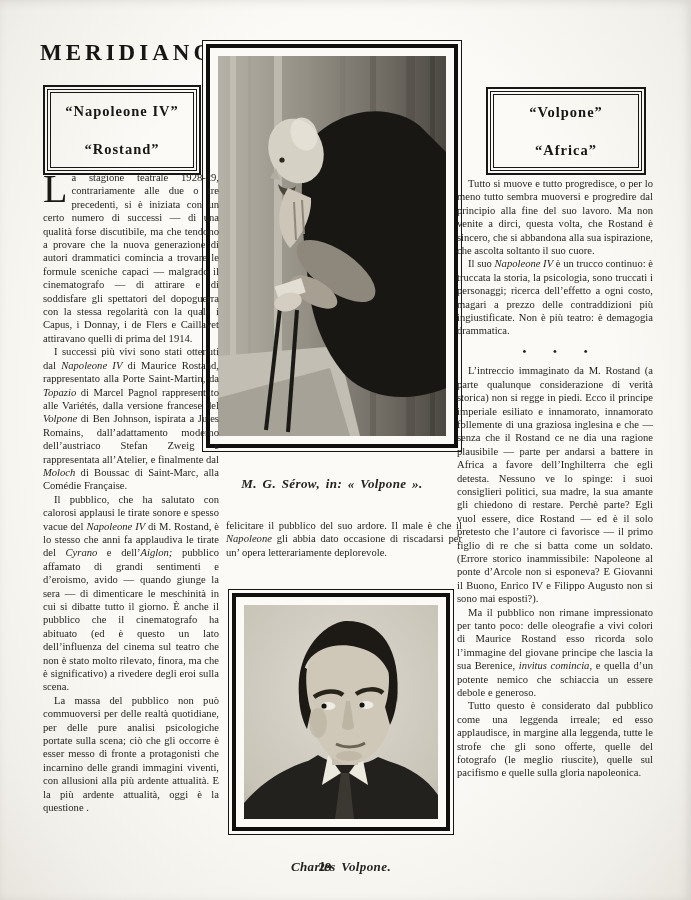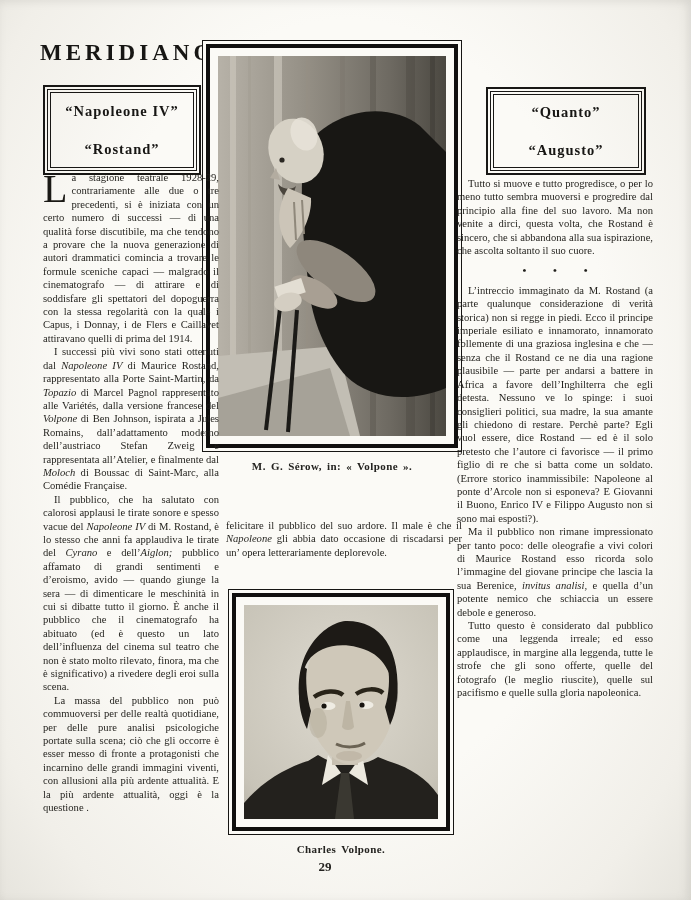--- a/index.html
+++ b/index.html
@@ -29,22 +29,22 @@
   .title-box.bl{left:43px;top:85px;width:158px;height:90px;}
   .title-box.br{left:486px;top:87px;width:160px;height:88px;}
 
   .photo-frame{position:absolute;border:1px solid #161513;padding:3px;background:#fbfaf6;}
   .photo-frame .inner{border:4px solid #100f0e;padding:8px;background:#fbfaf6;width:100%;height:100%;}
   .photo-frame svg{display:block;width:100%;height:100%;background:#8f8a81;}
   .photo-frame.p1{left:202px;top:40px;width:260px;height:412px;}
   .photo-frame.p2{left:228px;top:589px;width:226px;height:246px;}
 
   .caption{
-    position:absolute;text-align:center;font-size:11px;font-weight:bold;
-    color:#242320;letter-spacing:0.4px;word-spacing:2px;
+    position:absolute;text-align:center;font-size:13px;font-weight:bold;font-style:italic;
+    color:#242320;letter-spacing:0.4px;word-spacing:2px;margin-top:16px;
   }
   .caption.c1{left:202px;top:460px;width:260px;}
   .caption.c2{left:228px;top:843px;width:226px;}
   .page-number{
     position:absolute;left:212px;top:859px;width:226px;text-align:center;
     font-size:13px;font-weight:bold;color:#242320;
   }
 
   .col{
     position:absolute;font-size:10.6px;line-height:13.4px;text-align:justify;
@@ -78,22 +78,22 @@
       <div class="tb3">
         <div class="tb-line">“Napoleone IV”</div>
         <div class="tb-line">“Rostand”</div>
       </div>
     </div>
   </div>
 
   <div class="title-box br">
     <div class="tb2">
       <div class="tb3">
-        <div class="tb-line">“Quanto”</div>
-        <div class="tb-line">“Augusto”</div>
+        <div class="tb-line">“Volpone”</div>
+        <div class="tb-line">“Africa”</div>
       </div>
     </div>
   </div>
 
   <div class="photo-frame p1">
     <div class="inner">
       <svg viewBox="0 0 228 380" preserveAspectRatio="none">
         <defs>
           <linearGradient id="curtain" x1="0" y1="0" x2="1" y2="0">
             <stop offset="0" stop-color="#b7b2a8"></stop>
@@ -182,22 +182,23 @@
 
   <div class="col col-mid">
     <div>
         <p class="para noind">felicitare il pubblico del suo ardore. Il male è che il <i>Napoleone</i> gli abbia dato occasione di riscadarsi per un’ opera letterariamente deplorevole.</p>
       </div>
   </div>
 
   <div class="col col-right">
     <div>
         <p class="para ind">Tutto si muove e tutto progredisce, o per lo meno tutto sembra muoversi e progredire dal principio alla fine del suo lavoro. Ma non venite a dirci, questa volta, che Rostand è sincero, che si abbandona alla sua ispirazione, che ascolta soltanto il suo cuore.</p>
+        <p class="para ind">Il suo <i>Napoleone IV</i> è un trucco continuo: è truccata la storia, la psicologia, sono truccati i personaggi; ricerca dell’effetto a ogni costo, magari a prezzo delle contraddizioni più ingiustificate. Non è più teatro: è demagogia drammatica.</p>
       </div>
     <div class="separator">• • •</div>
     <div>
         <p class="para ind">L’intreccio immaginato da M. Rostand (a parte qualunque considerazione di verità storica) non si regge in piedi. Ecco il principe imperiale esiliato e innamorato, innamorato follemente di una graziosa inglesina e che — senza che il Rostand ce ne dia una ragione plausibile — parte per andarsi a battere in Africa a favore dell’Inghilterra che egli detesta. Nessuno ve lo spinge: i suoi consiglieri politici, sua madre, la sua amante gli chiedono di restare. Perchè parte? Egli vuol essere, dice Rostand — ed è il solo pretesto che l’autore ci favorisce — il primo figlio di re che si batta come un soldato. (Errore storico inammissibile: Napoleone al ponte d’Arcole non si esponeva? E Giovanni il Buono, Enrico IV e Filippo Augusto non si sono mai esposti?).</p>
-        <p class="para ind">Ma il pubblico non rimane impressionato per tanto poco: delle oleografie a vivi colori di Maurice Rostand esso ricorda solo l’immagine del giovane principe che lascia la sua Berenice, <i>invitus analisi</i>, e quella d’un potente nemico che schiaccia un essere debole e generoso.</p>
+        <p class="para ind">Ma il pubblico non rimane impressionato per tanto poco: delle oleografie a vivi colori di Maurice Rostand esso ricorda solo l’immagine del giovane principe che lascia la sua Berenice, <i>invitus comincia</i>, e quella d’un potente nemico che schiaccia un essere debole e generoso.</p>
         <p class="para ind">Tutto questo è considerato dal pubblico come una leggenda irreale; ed esso applaudisce, in margine alla leggenda, tutte le strofe che gli sono offerte, quelle del fotografo (le meglio riuscite), quelle sul pacifismo e quelle sulla gloria napoleonica.</p>
       </div>
   </div>
 
 </div>
 
 </body></html>

